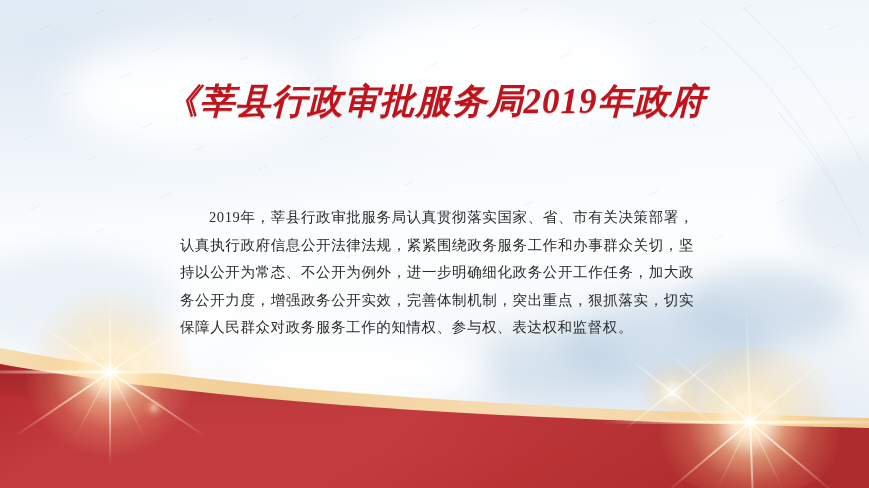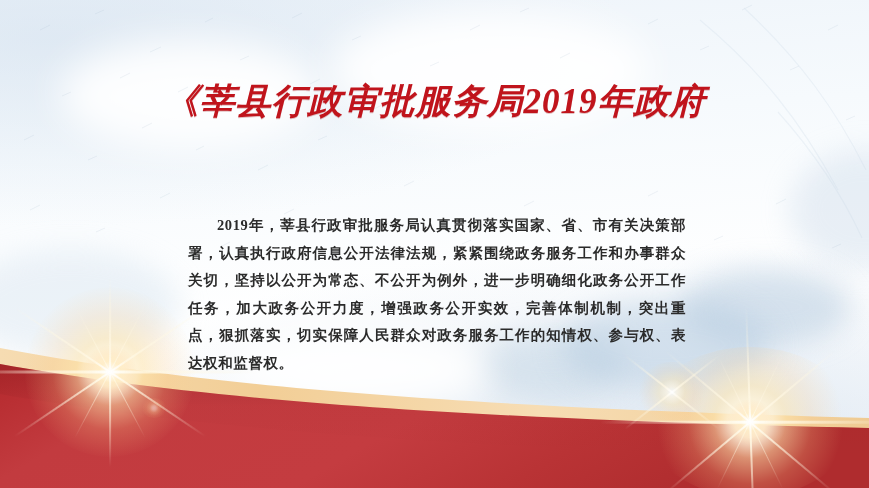--- a/index.html
+++ b/index.html
@@ -114,25 +114,24 @@
     left: 172px;
     top: 196px;
     width: 530px;
     color: #2b2b2b;
     font-family: "Liberation Serif", "DejaVu Serif", serif;
     font-size: 14.5px;
     line-height: 27.5px;
     letter-spacing: 0.6px;
   }
   .body-copy p {
-    margin: 16px;
+    margin: 8px;
     text-indent: 2em;
     text-align: justify;
     text-align-last: left;
-    font-weight: bold;
   }
 </style>
 </head>
 <body>
 
 <div id="slide">
 
   <div class="sky"></div>
   <div class="sky-tint"></div>
 

